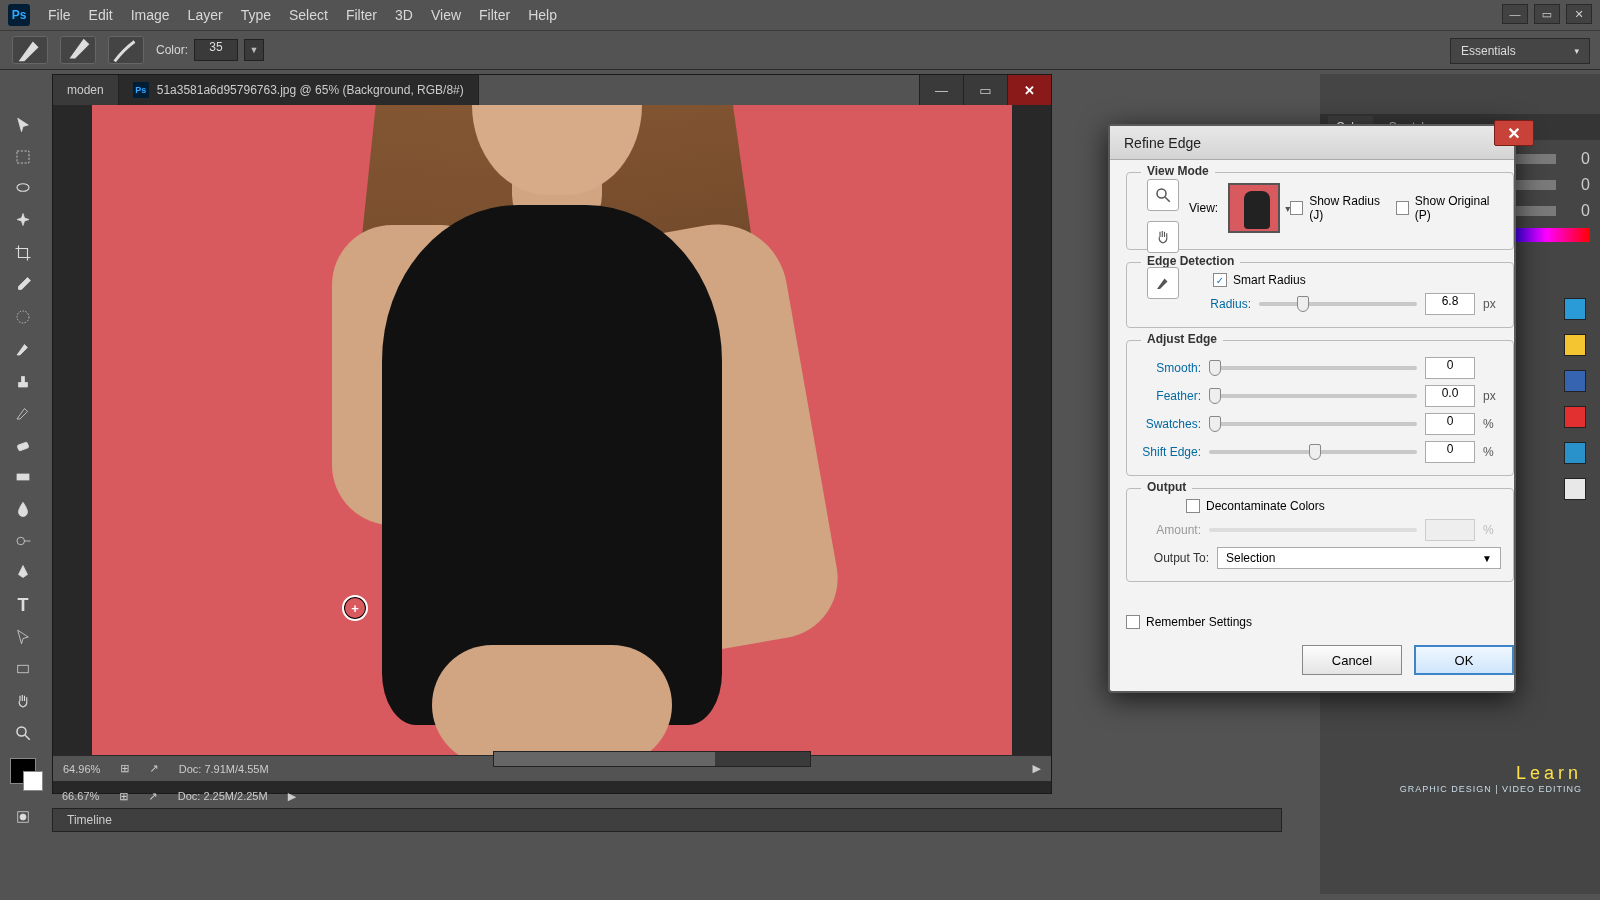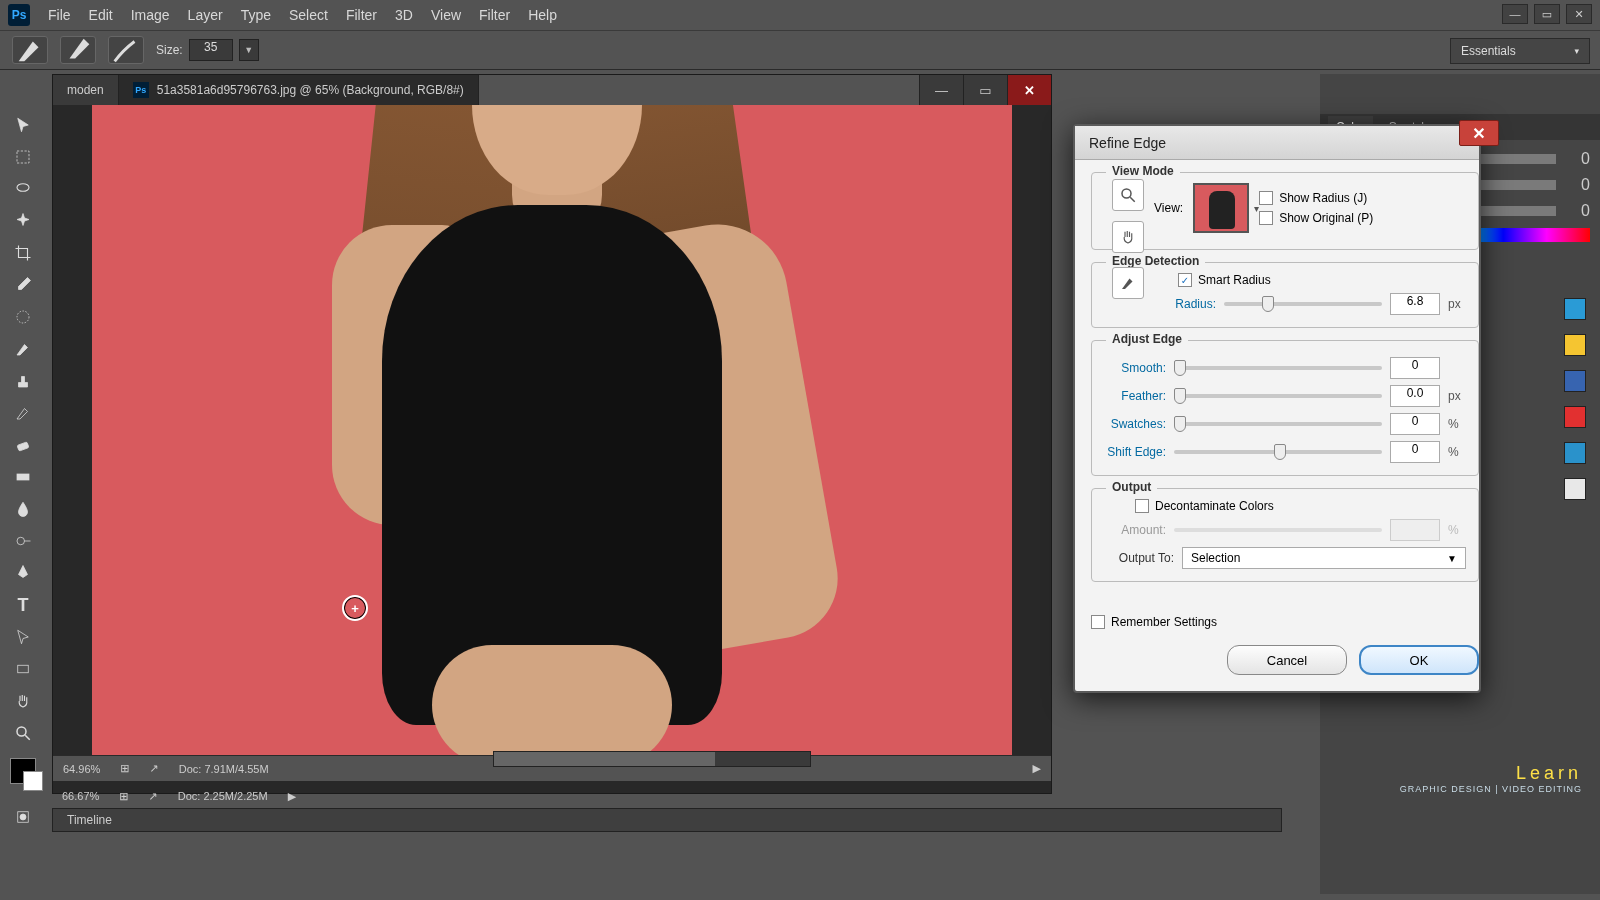--- a/index.html
+++ b/index.html
@@ -61,46 +61,46 @@
 
 .right-panels { position: absolute; right: 0; top: 74px; width: 280px; height: 820px; background: #454545; }
 .panel-tabs { height: 26px; background: #353535; display: flex; align-items: center; padding: 0 8px; gap: 16px; color: #bbb; font-size: 12px; }
 .panel-tabs .active { color: #fff; background: #3f3f3f; padding: 4px 8px; }
 .color-sliders { padding: 10px; display:flex;flex-direction:column;gap:8px; position:relative; }
 .hue-bar { height: 14px; background: linear-gradient(90deg,#f00,#ff0,#0f0,#0ff,#00f,#f0f,#f00); }
 .swatch-row { display:flex; flex-wrap:wrap; gap:4px; padding:6px 10px; }
 .sw { width:22px; height:22px; border:1px solid #222; }
 
 
-.dialog { position: absolute; left: 1073px; top: 124px; width: 408px; background: #f3f3f3; border: 2px solid #5a5a5a; border-radius: 4px; box-shadow: 0 6px 28px rgba(0,0,0,.7); color: #000; font-size: 12px; }
+.dialog { position: absolute; left: 1108px; top: 124px; width: 408px; background: #f3f3f3; border: 2px solid #5a5a5a; border-radius: 4px; box-shadow: 0 6px 28px rgba(0,0,0,.7); color: #000; font-size: 12px; }
 .dialog-title { height: 34px; background: linear-gradient(#e8e8e8,#d4d4d4); display: flex; align-items: center; padding: 0 14px; font-size: 14px; color: #222; position: relative; border-bottom: 1px solid #aaa; }
 .dlg-close { position: absolute; top: -6px; right: -20px; width: 40px; height: 26px; background: #c8423a; color: #fff; border: 1px solid #7a1f18; display: flex; align-items: center; justify-content: center; font-size: 16px; font-weight: bold; border-radius: 2px; }
 .dialog-body { padding: 12px 0 16px 16px; display: flex; flex-direction: column; gap: 12px; }
 .fieldset { border: 1px solid #bbb; border-radius: 4px; padding: 10px 12px 12px 12px; position: relative; }
 .fieldset-title { position: absolute; top: -9px; left: 14px; background: #f3f3f3; padding: 0 6px; font-weight: bold; color: #333; font-size: 12px; }
 .side-tools { position: absolute; left: 20px; display: flex; flex-direction: column; gap: 10px; }
 .side-tool { width: 32px; height: 32px; border: 1px solid #aaa; background: #fff; border-radius: 3px; display:flex;align-items:center;justify-content:center; color:#555; }
 .viewmode-inner { margin-left: 50px; display: flex; align-items: center; gap: 10px; }
 .view-thumb { width: 56px; height: 50px; border: 2px solid #555; background: #d85a5e; position: relative; }
 .view-thumb::after { content:""; position:absolute; left:14px; top:6px; width:26px; height:38px; background:#222; border-radius:8px 8px 4px 4px; }
 .view-thumb .caret { position:absolute; right:-12px; top:50%; transform:translateY(-50%); font-size:10px; color:#555; }
-.check-col { display: flex; flex-direction: column; gap: 6px; }
+.check-col { display: flex; flex-direction: row; gap: 6px; }
 .check-row { display: flex; align-items: center; gap: 6px; }
 .chk { width: 14px; height: 14px; border: 1px solid #888; background: #fff; display:flex;align-items:center;justify-content:center;font-size:10px;color:#1a6fbf; }
 .slider-row { display: flex; align-items: center; gap: 8px; margin-top: 6px; }
 .slider-row label { width: 62px; text-align: right; color: #0369a1; }
 .slider-track { flex: 1; height: 4px; background: #c8c8c8; position: relative; border-radius: 2px; }
 .slider-thumb { position: absolute; top: -6px; width: 12px; height: 16px; background: #eee; border: 1px solid #888; border-radius: 2px 2px 6px 6px; }
 .num-input { width: 50px; height: 22px; border: 1px solid #aaa; background: #fff; text-align: center; font-size: 12px; }
 .unit { width: 18px; color: #555; }
 .output-row { display:flex; align-items:center; gap:8px; margin-top:6px; }
 .output-row label { width: 70px; text-align: right; color: #333; }
 .select-box { flex:1; height: 22px; border: 1px solid #aaa; background: #fff; display:flex;align-items:center;padding:0 8px;justify-content:space-between; }
 .dialog-buttons { display: flex; justify-content: flex-end; gap: 12px; margin-top: 4px; }
-.dlg-btn { width: 120px; height: 30px; border: 1px solid #888; background: linear-gradient(#fdfdfd,#e4e4e4); border-radius: 12px; display:flex;align-items:center;justify-content:center;font-size:13px; }
+.dlg-btn { width: 100px; height: 30px; border: 1px solid #888; background: linear-gradient(#fdfdfd,#e4e4e4); border-radius: 0; display:flex;align-items:center;justify-content:center;font-size:13px; }
 .dlg-btn.ok { border: 2px solid #3d85c6; background: linear-gradient(#f0f8ff,#cfe5fb); }
 .remember-row { display:flex;align-items:center;gap:6px;margin-top:21px; }
 
 
 .watermark { position: absolute; right: 18px; bottom: 106px; text-align: right; font-family: Georgia, serif; }
 .watermark .l1 { font-size: 18px; letter-spacing: 4px; color: #fde047; }
 .watermark .l2 { font-size: 42px; font-weight: 900; color: #1c8abf; letter-spacing: 1px; line-height: 0.9; }
 .watermark .l3 { font-size: 9px; color: #c8dbe6; letter-spacing: 1px; }
 
 </style>
@@ -137,21 +137,21 @@
       <svg viewBox="0 0 24 24">
         <path d="M6 18 L16 4 L20 8 L10 18 Z" fill="#ddd"></path>
       </svg>
     </div>
   <div class="tool-icon-sm">
       <svg viewBox="0 0 24 24">
         <path d="M4 20 Q10 12 18 6" stroke="#ddd" fill="none" stroke-width="2"></path>
       </svg>
     </div>
   <div class="size-box">
-    <span>Size:</span>
+    <span>Color:</span>
     <div class="size-input">35</div>
     <div class="dropdown-caret">▼</div>
   </div>
 </div>
 <div class="workspace-selector">
   <span>Essentials</span>
   <span style="margin-left:auto;font-size:9px;">▾</span>
 </div>
 
 <div class="toolbox">
@@ -448,21 +448,21 @@
         <div class="slider-track">
             <div class="slider-thumb" style="left:48%"></div>
           </div>
         <div class="num-input">0</div>
         <span class="unit">%</span>
       </div>
     </div>
 
     <div class="fieldset">
       <span class="fieldset-title">Output</span>
-      <div class="check-row" style="margin-left:31px;">
+      <div class="check-row" style="margin-left:47px;">
           <div class="chk"></div>
           <span>Decontaminate Colors</span>
         </div>
       <div class="slider-row">
         <label style="color:#999">Amount:</label>
         <div class="slider-track" style="background:#ddd"></div>
         <div class="num-input" style="background:#eee;border-color:#ccc"></div>
         <span class="unit" style="color:#bbb">%</span>
       </div>
       <div class="output-row">

